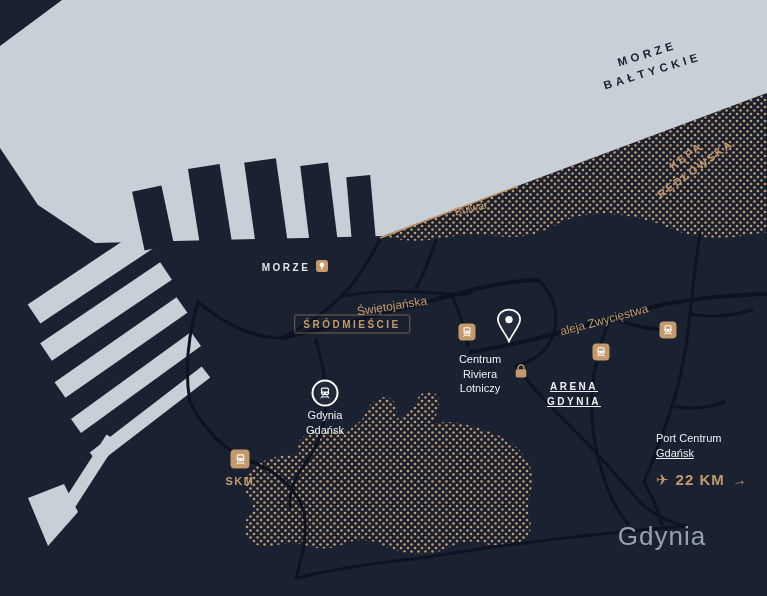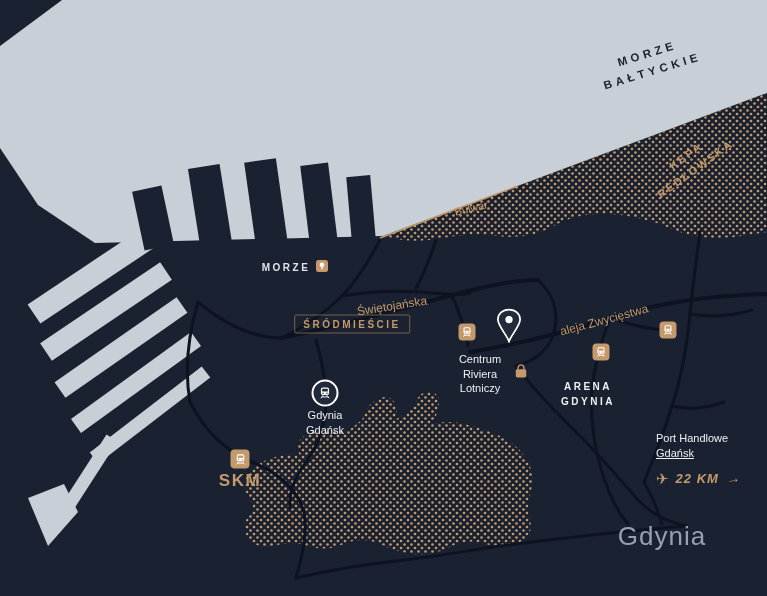--- a/index.html
+++ b/index.html
@@ -27,24 +27,24 @@
   .train-badge.big{width:19px;height:19px;}
   .train-badge.big svg{width:14px;height:14px;}
   .station-badge{position:absolute;width:27px;height:27px;border-radius:50%;background:#222a3a;
        color:#222a3a;border:2.5px solid #ffffff;box-sizing:border-box;display:flex;
        align-items:center;justify-content:center;transform:translate(-50%,-50%);}
   .station-badge svg{width:15px;height:15px;display:block;}
   .pin{position:absolute;transform:translate(-50%,-100%);}
   .icon-inline{position:absolute;transform:translate(-50%,-50%);display:flex;}
   .airport{position:absolute;text-align:left;font-size:11px;line-height:1.35;}
   .dist-row{display:flex;align-items:center;gap:7px;margin-top:9px;}
-  .dist-km{font-size:13px;font-weight:bold;letter-spacing:1px;font-style:italic;}
+  .dist-km{font-size:15px;font-weight:bold;letter-spacing:1px;}
   .plane{font-size:15px;line-height:1;}
   .arrow{font-size:14px;line-height:1;transform:rotate(-10deg);display:inline-block;}
-  .skm-txt{font-size:17px;font-weight:bold;letter-spacing:1.5px;}
+  .skm-txt{font-size:11px;font-weight:bold;letter-spacing:1.5px;}
 </style>
 </head>
 <body>
 
 <div class="map">
 
   <svg class="base" width="767" height="596" viewBox="0 0 767 596">
     <defs>
       <pattern id="dots" width="7" height="7" patternUnits="userSpaceOnUse">
         <circle cx="2" cy="2" r="1.3" fill="#c49a6c"></circle>
@@ -172,21 +172,21 @@
     <span class="line">Riviera</span>
     <span class="line">Lotniczy</span>
   </div>
   <span class="icon-inline" style="left:521px;top:371px;">
     <svg width="18" height="18" viewBox="0 0 20 20">
       <path d="M6.8,8.2 V6.4 a3.2,3.2 0 0 1 6.4,0 V8.2" fill="none" stroke="#c49a6c" stroke-width="1.6"></path>
       <rect x="4.2" y="8" width="11.6" height="9.2" rx="1.6" fill="#c49a6c"></rect>
     </svg>
   </span>
 
-  <div class="lbl caps-sm white" style="left:588px;top:394px;line-height:1.5;transform:translate(-50%,-50%);">
+  <div class="lbl caps-sm white" style="left:574px;top:394px;line-height:1.5;transform:translate(-50%,-50%);text-decoration:underline;">
     <span class="line">ARENA</span>
     <span class="line">GDYNIA</span>
   </div>
 
   <span class="station-badge" style="left:325px;top:393px;">
     <svg viewBox="0 0 20 20">
         <use href="#sym-train"></use>
       </svg>
   </span>
   <div class="lbl poi white" style="left:325px;top:423px;transform:translate(-50%,-50%);">
@@ -195,21 +195,21 @@
   </div>
 
   <span class="train-badge big" style="left:240px;top:459px;">
     <svg viewBox="0 0 20 20">
         <use href="#sym-train"></use>
       </svg>
   </span>
   <div class="lbl skm-txt tan" style="left:240px;top:481px;transform:translate(-50%,-50%);">SKM</div>
 
   <div class="airport white" style="left:656px;top:431px;">
-    <span class="line" style="display:block;">Port Handlowe</span>
+    <span class="line" style="display:block;">Port Centrum</span>
     <span class="line" style="display:block;text-decoration:underline;">Gdańsk</span>
     <div class="dist-row">
       <span class="plane tan">✈</span>
       <span class="dist-km tan">22 KM</span>
       <span class="arrow tan">→</span>
     </div>
   </div>
 
   <div class="lbl city-big muted" style="left:662px;top:536px;transform:translate(-50%,-50%);">Gdynia</div>
 

